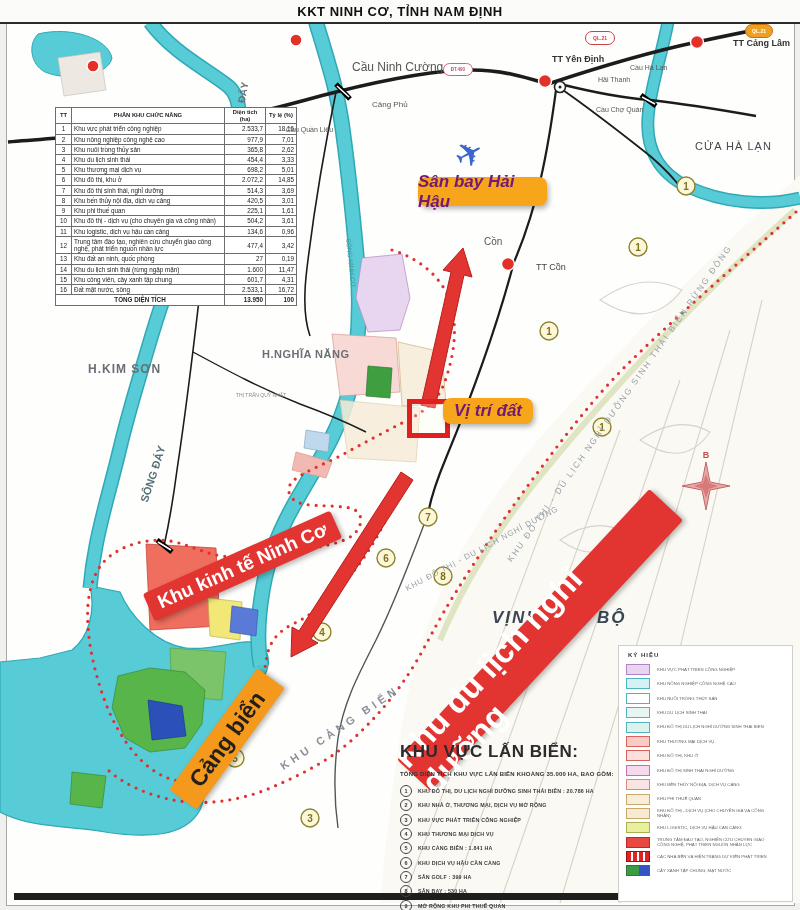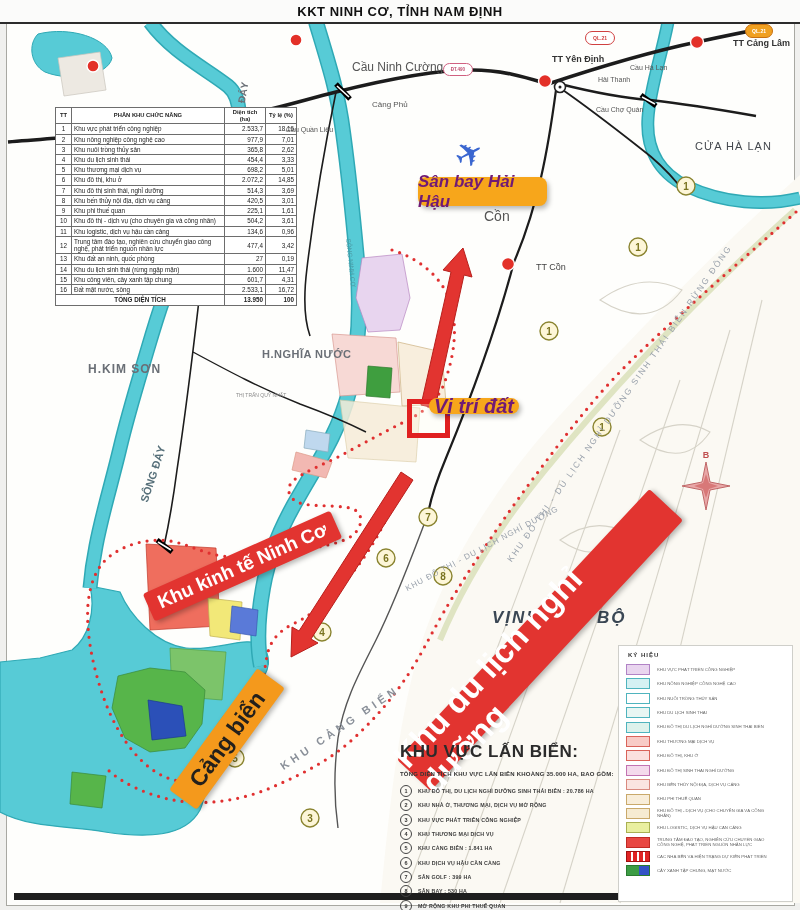--- a/index.html
+++ b/index.html
@@ -310,50 +310,50 @@
     <tfoot>
         <tr id="lut-total">
           <td colspan="2" class="ttl">TỔNG DIỆN TÍCH</td>
           <td class="tc2 b">13.950</td>
           <td class="tc3 b">100</td>
         </tr>
       </tfoot>
   </table>
 
   <span class="ml" style="left:88px;top:362px;font-size:12px;font-weight:bold;color:#6a6f76;letter-spacing:1px">H.KIM SƠN</span>
-  <span class="ml" style="left:262px;top:348px;font-size:11px;font-weight:bold;color:#6a6f76;letter-spacing:.5px">H.NGHĨA NƯỚC</span>
+  <span class="ml" style="left:262px;top:348px;font-size:11px;font-weight:bold;color:#6a6f76;letter-spacing:.5px">H.NGHĨA NĂNG</span>
   <span class="ml" style="left:236px;top:392px;font-size:5px;color:#8a8a8a">THỊ TRẤN QUỸ NHẤT</span>
   <span class="ml" style="left:138px;top:500px;font-size:11px;font-weight:bold;color:#57707a;transform:rotate(-72deg);transform-origin:0 0">SÔNG ĐÁY</span>
   <span class="ml" style="left:236px;top:102px;font-size:10px;font-weight:bold;color:#6a6f76;transform:rotate(-80deg);transform-origin:0 0">ĐÁY</span>
   <span class="ml" style="left:352px;top:238px;font-size:6.5px;color:#4a9aa5;transform:rotate(84deg);transform-origin:0 0">SÔNG NINH CƠ</span>
   <span class="ml" style="left:695px;top:140px;font-size:11px;font-weight:normal;color:#44484e;letter-spacing:1px">CỬA HÀ LẠN</span>
   <span class="ml" style="left:552px;top:54px;font-size:9px;font-weight:bold;color:#333">TT Yên Định</span>
   <span class="ml" style="left:598px;top:76px;font-size:7px">Hải Thanh</span>
   <span class="ml" style="left:630px;top:64px;font-size:7px">Cầu Hà Lạn</span>
   <span class="ml" style="left:596px;top:106px;font-size:7px">Cầu Chợ Quán</span>
   <span class="ml" style="left:733px;top:38px;font-size:9px;font-weight:bold;color:#333">TT Cảng Lâm</span>
   <span class="ml" style="left:352px;top:60px;font-size:12px">Cầu Ninh Cường</span>
   <span class="ml" style="left:372px;top:100px;font-size:8px">Cảng Phủ</span>
   <span class="ml" style="left:286px;top:126px;font-size:7px">Cầu Quần Liêu</span>
-  <span class="ml" style="left:484px;top:208px;font-size:14px">Cồn</span>
+  <span class="ml" style="left:484px;top:236px;font-size:10px">Cồn</span>
   <span class="ml" style="left:536px;top:262px;font-size:9px;color:#444">TT Cồn</span>
   <span class="ml" style="left:492px;top:608px;font-size:17px;font-weight:bold;font-style:italic;color:#3a4754;letter-spacing:2px">VỊNH BẮC BỘ</span>
   <span class="ml" style="left:278px;top:762px;font-size:11px;font-weight:bold;color:#8a9099;letter-spacing:4px;transform:rotate(-34deg);transform-origin:0 0">KHU CẢNG BIỂN</span>
   <span class="ml" style="left:505px;top:558px;font-size:8.5px;color:#9aa2ac;letter-spacing:2px;transform:rotate(-55deg);transform-origin:0 0">KHU ĐÔ THỊ - DU LỊCH NGHỈ DƯỠNG SINH THÁI BIỂN RỪNG ĐÔNG</span>
   <span class="ml" style="left:404px;top:585px;font-size:8px;color:#9aa2ac;letter-spacing:1px;transform:rotate(-28deg);transform-origin:0 0">KHU ĐÔ THỊ - DU LỊCH NGHỈ DƯỠNG</span>
 
   <span class="shield" style="left:585px;top:31px;width:28px;height:12px;background:#fff;border:1px solid #D04040;color:#D04040;font-size:5px">QL.21</span>
   <span class="shield" style="left:745px;top:24px;width:26px;height:12px;background:#F0A020;border:1px solid #C87010;color:#fff;font-size:5px">QL.21</span>
   <span class="shield" style="left:443px;top:63px;width:28px;height:11px;background:#fff;border:1px solid #D06080;color:#C05070;font-size:4.5px">ĐT.490</span>
 
   <span class="plane">✈</span>
 
   <div class="marker-square"></div>
   <div class="tag orange" style="left:418px;top:177px;width:129px;height:29px;font-size:17px">Sân bay Hải Hậu</div>
-  <div class="tag orange" style="left:429px;top:398px;width:90px;height:16px;font-size:20px">Vị trí đất</div>
+  <div class="tag orange" style="left:443px;top:398px;width:90px;height:26px;font-size:17px">Vị trí đất</div>
   <div class="tag orangebn" style="left:152px;top:722px;width:150px;height:34px;font-size:23px;transform:rotate(-54deg)">Cảng biển</div>
   <div class="tag redbn" style="left:140px;top:551px;width:205px;height:30px;font-size:19px;transform:rotate(-24deg)">Khu kinh tế Ninh Cơ</div>
   <div class="tag redbn" style="left:355px;top:617px;width:370px;height:46px;font-size:33px;transform:rotate(-47deg)">Khu du lịch nghỉ dưỡng</div>
 
   <div class="legend">
     <div class="lg-title">KÝ HIỆU</div>
     <div id="legend-rows">
         <div class="lg-row">
           <span class="lg-sw" style="background: rgb(233, 213, 239); border-color: rgb(177, 131, 198);"></span>
           <span class="lg-lb">KHU VỰC PHÁT TRIỂN CÔNG NGHIỆP</span>

